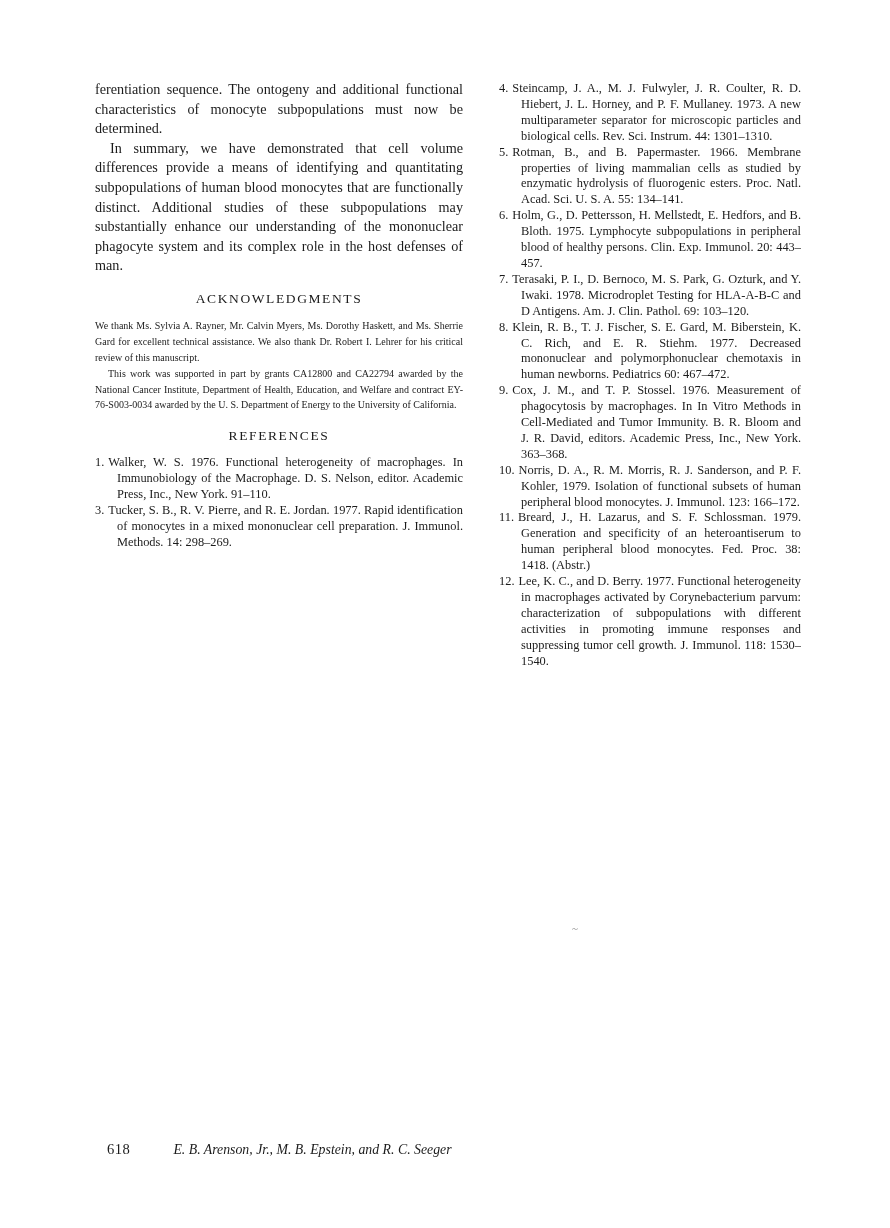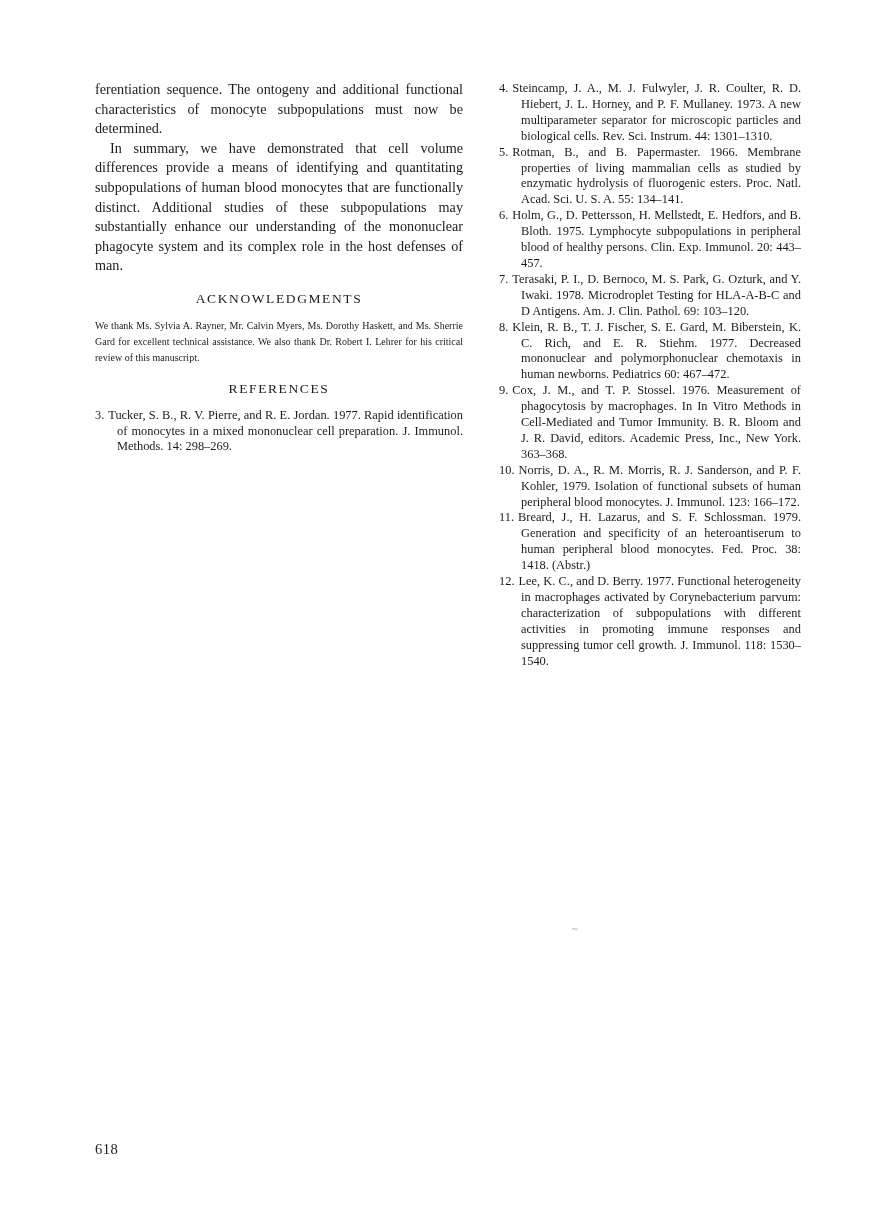--- a/index.html
+++ b/index.html
@@ -62,21 +62,21 @@
     position: absolute;
     top: 922px;
     left: 572px;
     font-size: 11px;
     color: #8a8a8a;
   }
 
   .footer {
     position: absolute;
     top: 1141px;
-    left: 95px;
+    left: 107px;
     display: flex;
     align-items: center;
     gap: 43px;
   }
   .footer .page-number {
     font-size: 14.6px;
     letter-spacing: 0.5px;
   }
   .footer .running-authors {
     font-size: 13.8px;
@@ -93,24 +93,28 @@
     <div class="col-left">
 
       <p class="body-par">ferentiation sequence. The ontogeny and additional functional characteristics of monocyte subpopulations must now be determined.</p>
 
       <p class="body-par indent">In summary, we have demonstrated that cell volume differences provide a means of identifying and quantitating subpopulations of human blood monocytes that are functionally distinct. Additional studies of these subpopulations may substantially enhance our understanding of the mononuclear phagocyte system and its complex role in the host defenses of man.</p>
 
       <h2 class="section-heading">ACKNOWLEDGMENTS</h2>
 
       <p class="small-par">We thank Ms. Sylvia A. Rayner, Mr. Calvin Myers, Ms. Dorothy Haskett, and Ms. Sherrie Gard for excellent technical assistance. We also thank Dr. Robert I. Lehrer for his critical review of this manuscript.</p>
 
+      <p class="small-par indent">This work was supported in part by grants CA12800 and CA22794 awarded by the National Cancer Institute, Department of Health, Education, and Welfare and contract EY-76-S003-0034 awarded by the U. S. Department of Energy to the University of California.</p>
 
       <h2 class="section-heading">REFERENCES</h2>
 
       <div class="ref-list">
+        <div class="ref-item">
+          <span class="ref-num">1.</span><span>Walker, W. S. 1976. Functional heterogeneity of macrophages. In Immunobiology of the Macrophage. D. S. Nelson, editor. Academic Press, Inc., New York. 91–110.</span>
+        </div>
         <div class="ref-item">
           <span class="ref-num">3.</span><span>Tucker, S. B., R. V. Pierre, and R. E. Jordan. 1977. Rapid identification of monocytes in a mixed mononuclear cell preparation. J. Immunol. Methods. 14: 298–269.</span>
         </div>
       </div>
 
     </div>
 
     <div class="col-right">
 
       <div class="ref-list">
@@ -144,15 +148,16 @@
       </div>
 
     </div>
 
   </div>
 
   <span class="stray-mark">~</span>
 
   <div class="footer">
     <span class="page-number">618</span>
+    <span class="running-authors">E. B. Arenson, Jr., M. B. Epstein, and R. C. Seeger</span>
   </div>
 
 </div>
 
 </body></html>

